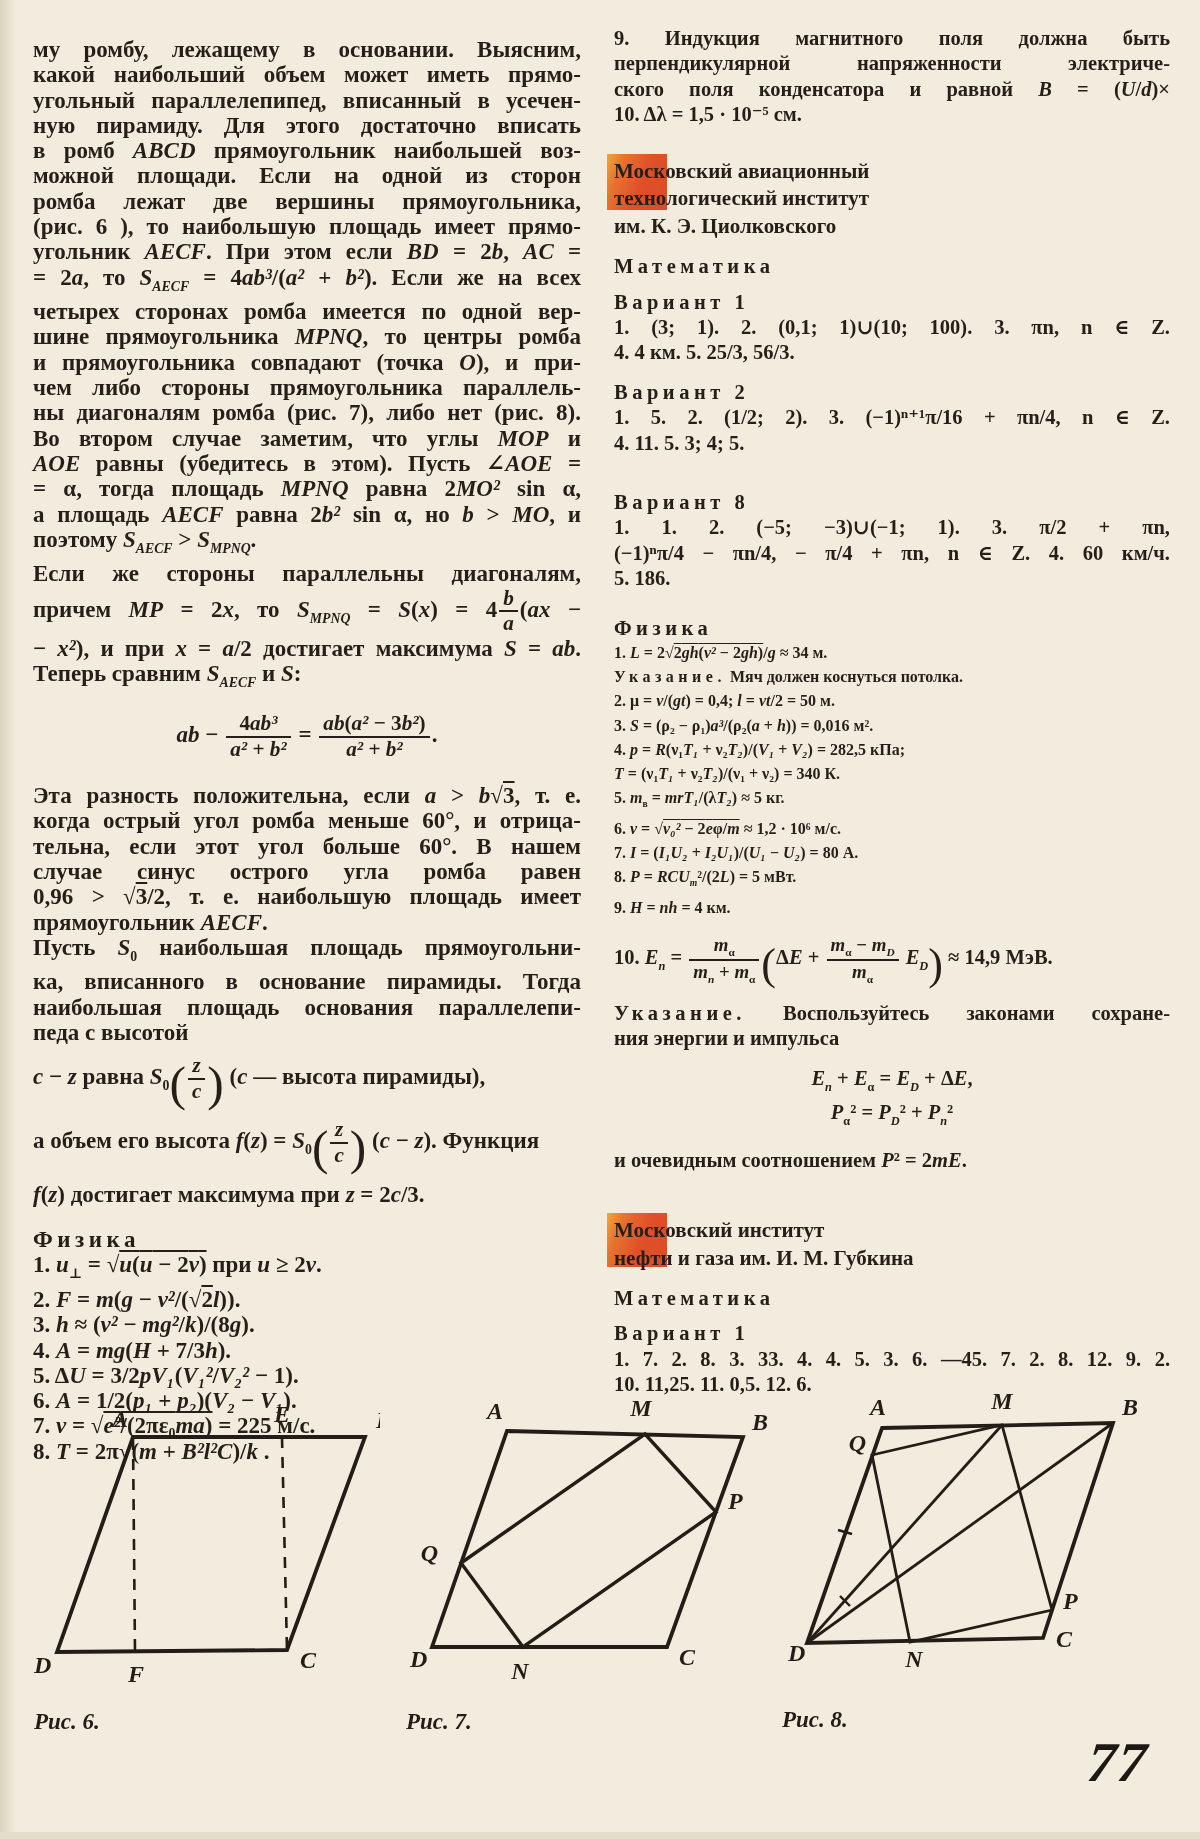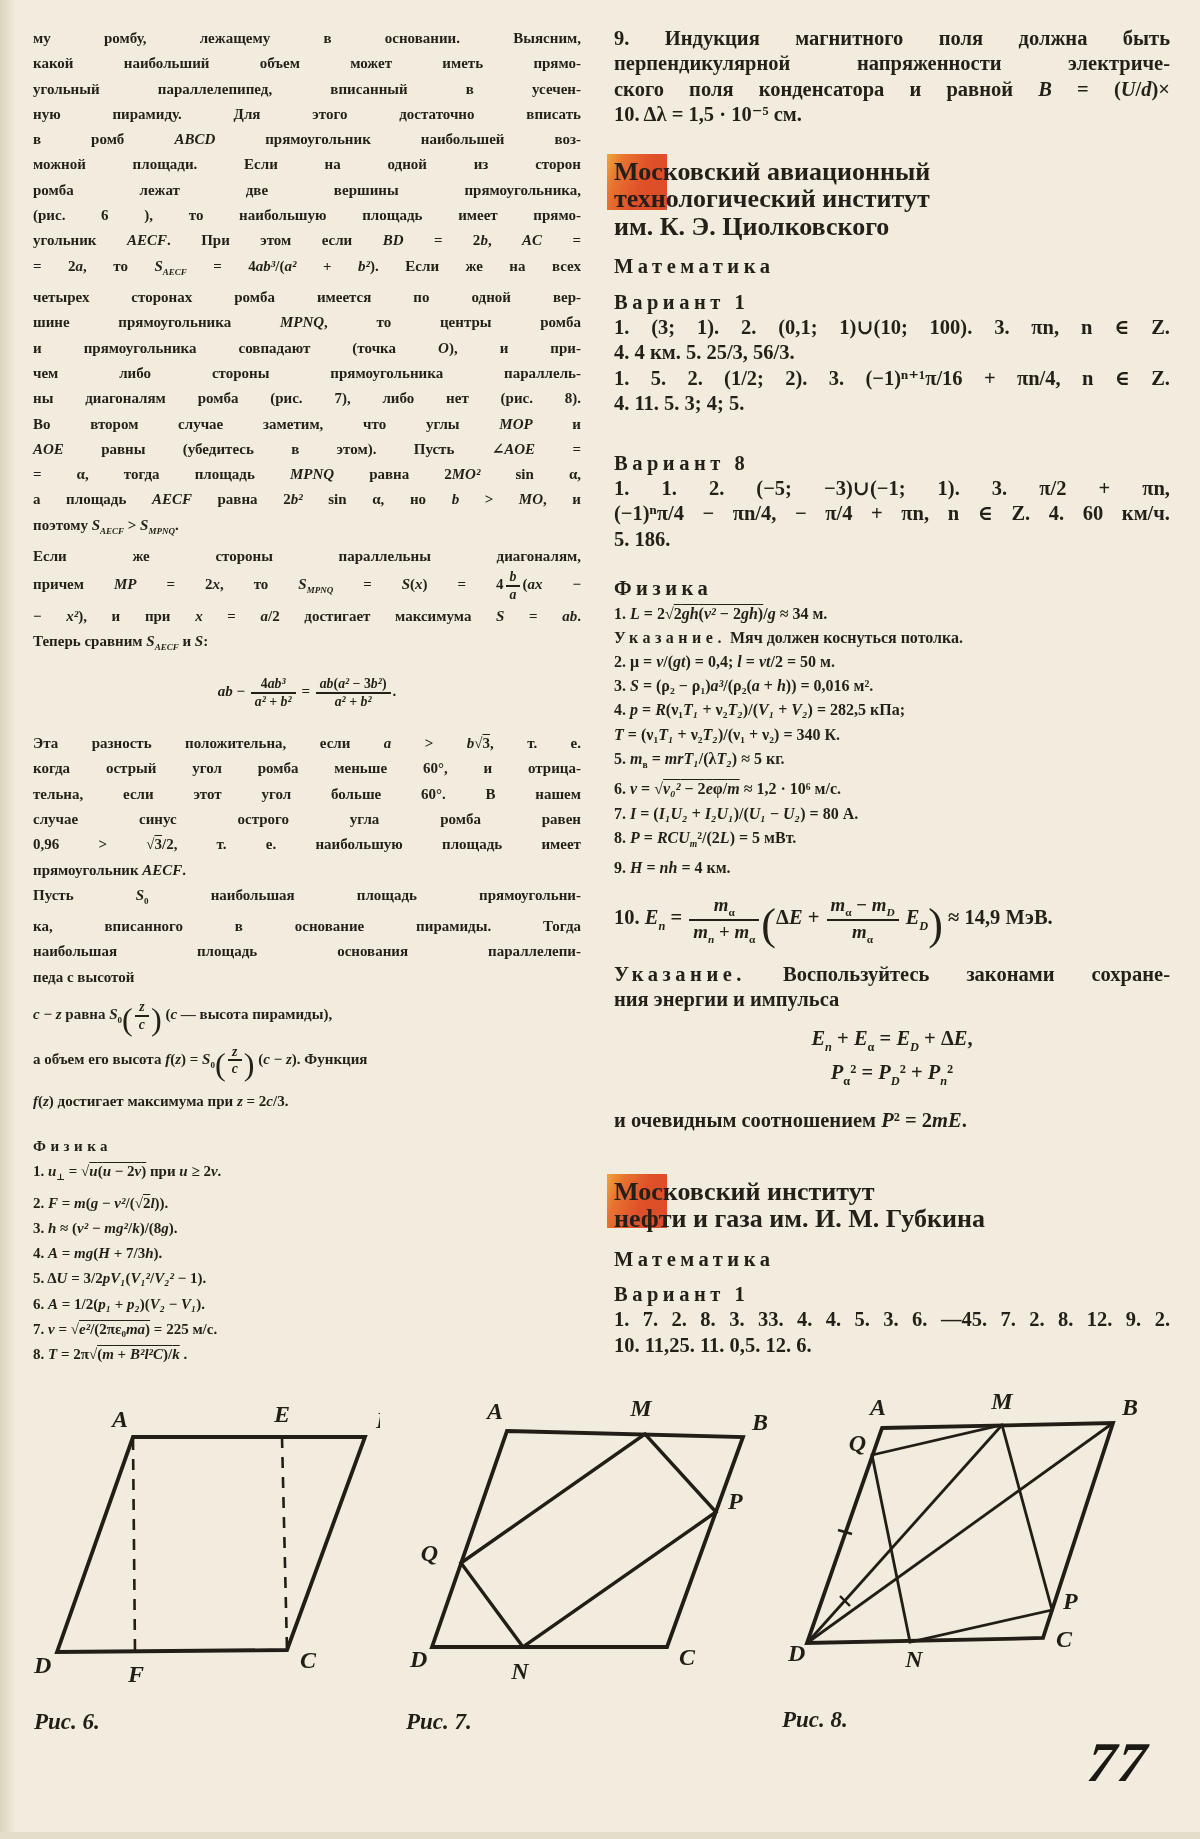--- a/index.html
+++ b/index.html
@@ -8,21 +8,21 @@
     background:#f1ecdd;overflow:hidden;
     font-family:"Liberation Serif","DejaVu Serif",serif;
     font-weight:700;color:#241f18;
   }
   .page::before{content:"";position:absolute;left:0;top:0;bottom:0;width:16px;
     background:linear-gradient(90deg,#d9d2bd,rgba(241,236,221,0));pointer-events:none;}
   .page::after{content:"";position:absolute;left:0;right:0;bottom:0;height:7px;
     background:#e3ddca;pointer-events:none;}
 
   .col{position:absolute;}
-  .col-left{left:33px;top:26px;width:548px;font-size:15px;line-height:25.3px;}
+  .col-left{left:33px;top:37px;width:548px;font-size:23px;line-height:25.3px;}
   .col-right{left:614px;top:26px;width:556px;font-size:20.5px;line-height:25.4px;}
 
   .ln{min-height:1em;}
   .fj{text-align:justify;text-align-last:justify;}
 
   .i{font-style:italic;}
   .sub{font-size:60%;vertical-align:-0.45em;letter-spacing:0;}
   .ls{letter-spacing:4.5px;}
 
   .frac{display:inline-flex;flex-direction:column;vertical-align:middle;
@@ -30,21 +30,21 @@
   .frac .fn{border-bottom:2px solid currentColor;padding:0 4px;}
   .frac .fd{padding:0 4px;}
   .rbar{text-decoration:overline;}
   .big{font-size:215%;font-weight:400;vertical-align:-0.33em;line-height:1;}
 
   .f-disp{text-align:center;margin:16px 0 22px;}
   .f-line{margin:9px 0;}
   .sect-title{margin-top:20px;}
   .eq{text-align:center;}
 
-  .inst{position:relative;font-size:26px;line-height:27.5px;margin-top:30px;}
+  .inst{position:relative;font-size:21px;line-height:27.5px;margin-top:30px;}
   .inst .txt{position:relative;z-index:1;}
   .hl{position:absolute;left:-7px;top:-4px;width:60px;height:56px;z-index:0;
       background:linear-gradient(112deg,#efa73a 0%,#e8732f 22%,#e0512a 55%,#da4b28 100%);}
 
   .phys-right{line-height:24.2px;font-size:16px;}
   .var-block{margin-top:10px;}
   .gap-sm{margin-top:14px;}
   .gap-md{margin-top:24px;}
   .gap-lg{margin-top:34px;}
 
@@ -141,20 +141,21 @@
       <div class="txt ln">Московский авиационный</div>
       <div class="txt ln">технологический институт</div>
       <div class="txt ln">им. К. Э. Циолковского</div>
     </div>
 
     <div class="ln ls gap-sm">Математика</div>
     <div class="ln ls var-block">Вариант 1</div>
     <div class="ln fj">1. (3; 1). 2. (0,1; 1)∪(10; 100). 3. πn, n ∈ Z.</div>
     <div class="ln">4. 4 км. 5. 25/3, 56/3.</div>
 
+    <div class="ln ls gap-sm">Вариант 2</div>
     <div class="ln fj">1. 5. 2. (1/2; 2). 3. (−1)ⁿ⁺¹π/16 + πn/4, n ∈ Z.</div>
     <div class="ln">4. 11. 5. 3; 4; 5.</div>
 
     <div class="ln ls gap-lg">Вариант 8</div>
     <div class="ln fj">1. 1. 2. (−5; −3)∪(−1; 1). 3. π/2 + πn,</div>
     <div class="ln fj">(−1)ⁿπ/4 − πn/4, − π/4 + πn, n ∈ Z. 4. 60 км/ч.</div>
     <div class="ln">5. 186.</div>
 
     <div class="ln ls gap-md">Физика</div>
     <div class="phys-right">

